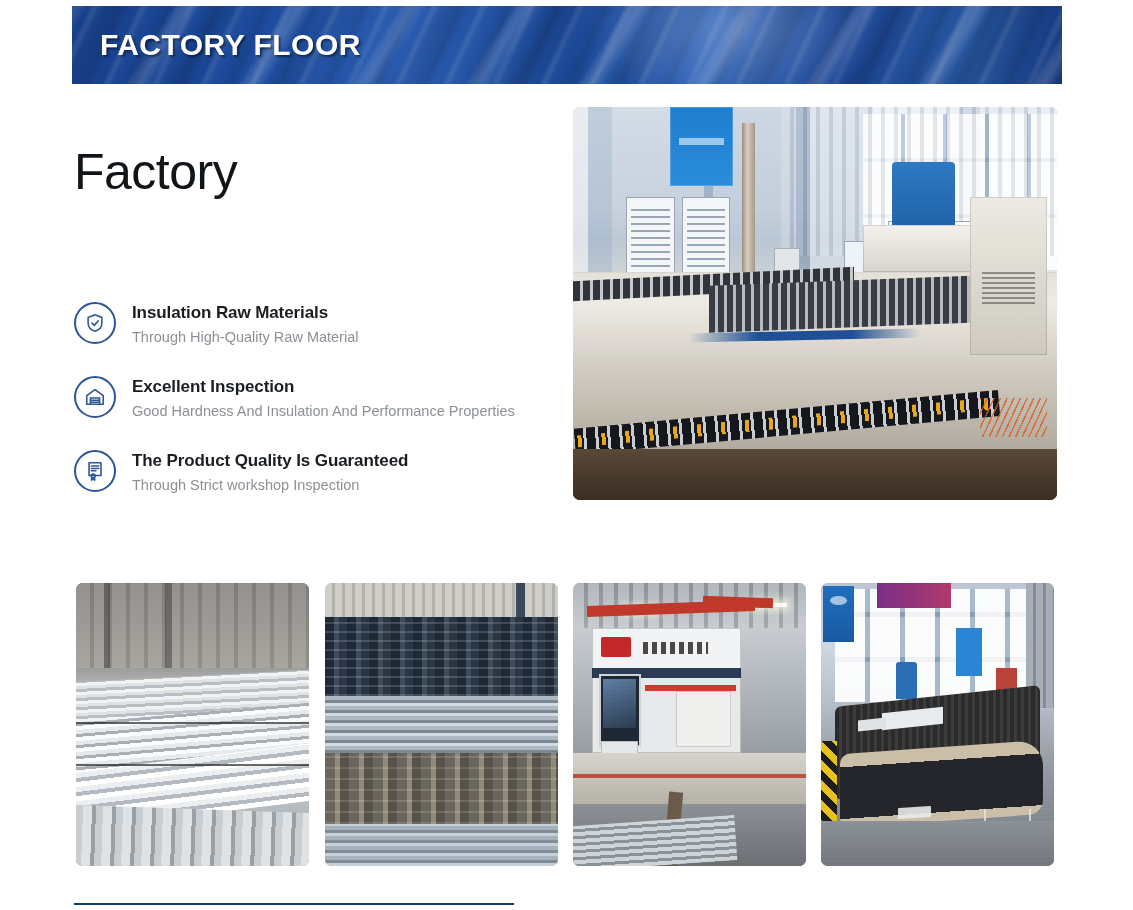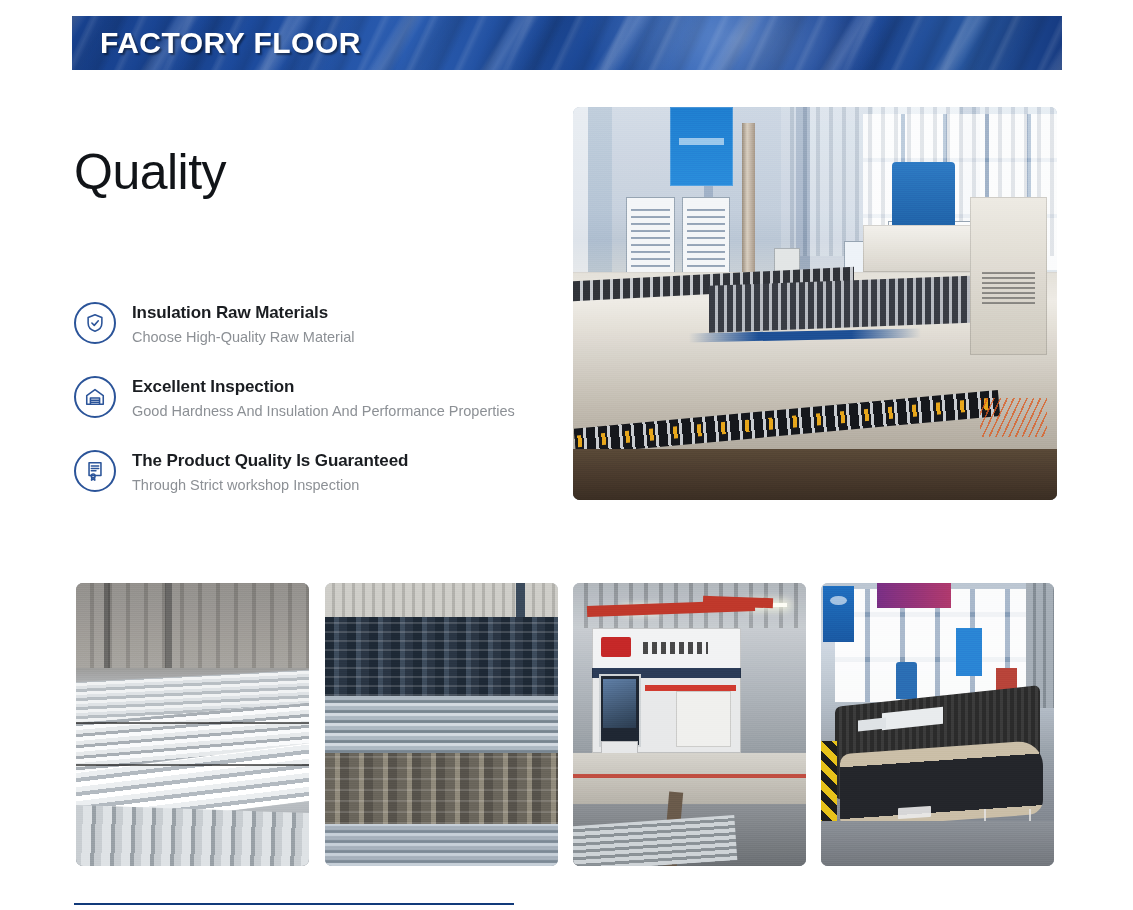--- a/index.html
+++ b/index.html
@@ -16,23 +16,23 @@
     position: relative;
     width: 1133px;
     height: 910px;
     background: #ffffff;
   }
 
   
   .banner {
     position: absolute;
     left: 72px;
-    top: 16px;
+    top: 6px;
     width: 990px;
-    height: 54px;
+    height: 78px;
     overflow: hidden;
     background: linear-gradient(100deg, #17408c 0%, #1c4a9c 18%, #2a5cb0 34%, #1b4795 50%, #2f63b8 64%, #1a4494 78%, #27569f 90%, #14387f 100%);
   }
   .banner .streaks {
     position: absolute;
     inset: -40px -20px;
     background:
       repeating-linear-gradient(115deg,
         rgba(255,255,255,0.00) 0px,
         rgba(255,255,255,0.00) 7px,
@@ -380,36 +380,36 @@
 <div class="page">
 
   <div class="banner">
     <div class="streaks"></div>
     <div class="glow"></div>
     <div class="banner-title">FACTORY FLOOR</div>
   </div>
 
   <div class="headline-wrap">
     <div class="headline-row">
-      <span class="headline">Quality</span>
+      <span class="headline">Factory</span>
     </div>
   </div>
 
   <div class="features">
 
     <div class="feature">
       <span class="feature-icon">
         <svg width="22" height="22" viewBox="0 0 24 24" fill="none" stroke="#2B5499" stroke-width="1.7" stroke-linecap="round" stroke-linejoin="round">
           <path d="M12 3 L19.5 6 V12 C19.5 16.5 16 19.8 12 21 C8 19.8 4.5 16.5 4.5 12 V6 Z"></path>
           <polyline points="8.6,12 11.2,14.6 15.6,9.6"></polyline>
         </svg>
       </span>
       <span class="feature-text">
         <span class="feature-title" style="display:block">Insulation Raw Materials</span>
-        <span class="feature-sub" style="display:block">Choose High-Quality Raw Material</span>
+        <span class="feature-sub" style="display:block">Through High-Quality Raw Material</span>
       </span>
     </div>
 
     <div class="feature">
       <span class="feature-icon">
         <svg width="22" height="22" viewBox="0 0 24 24" fill="none" stroke="#2B5499" stroke-width="1.7" stroke-linecap="round" stroke-linejoin="round">
           <path d="M3 10.4 L12 4 L21 10.4 V20 H3 Z"></path>
           <path d="M7 20 V13 H17 V20"></path>
           <line x1="7.8" y1="15.6" x2="16.2" y2="15.6"></line>
           <line x1="7.8" y1="17.8" x2="16.2" y2="17.8"></line>

